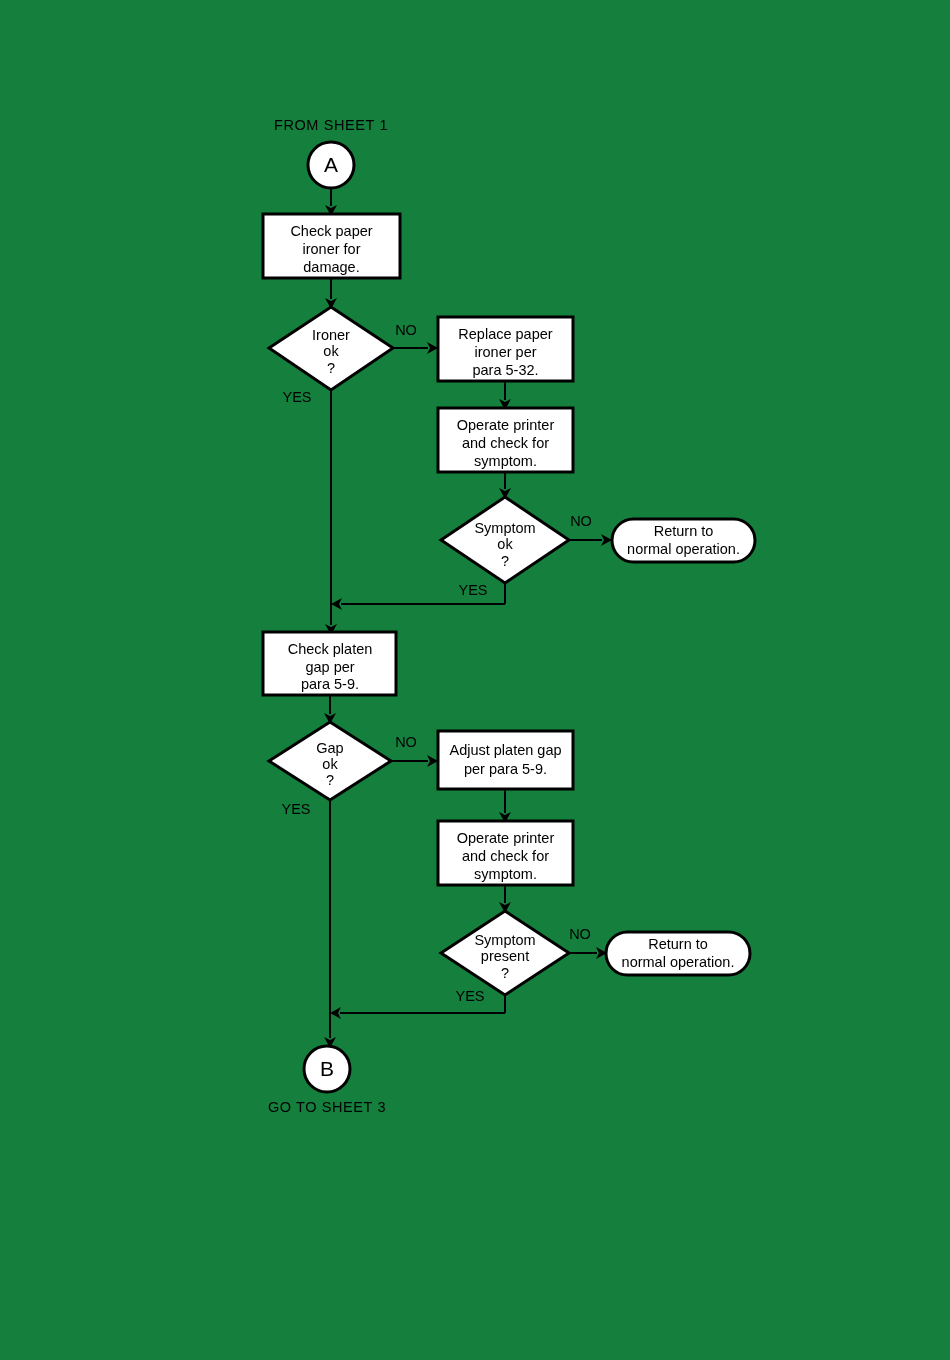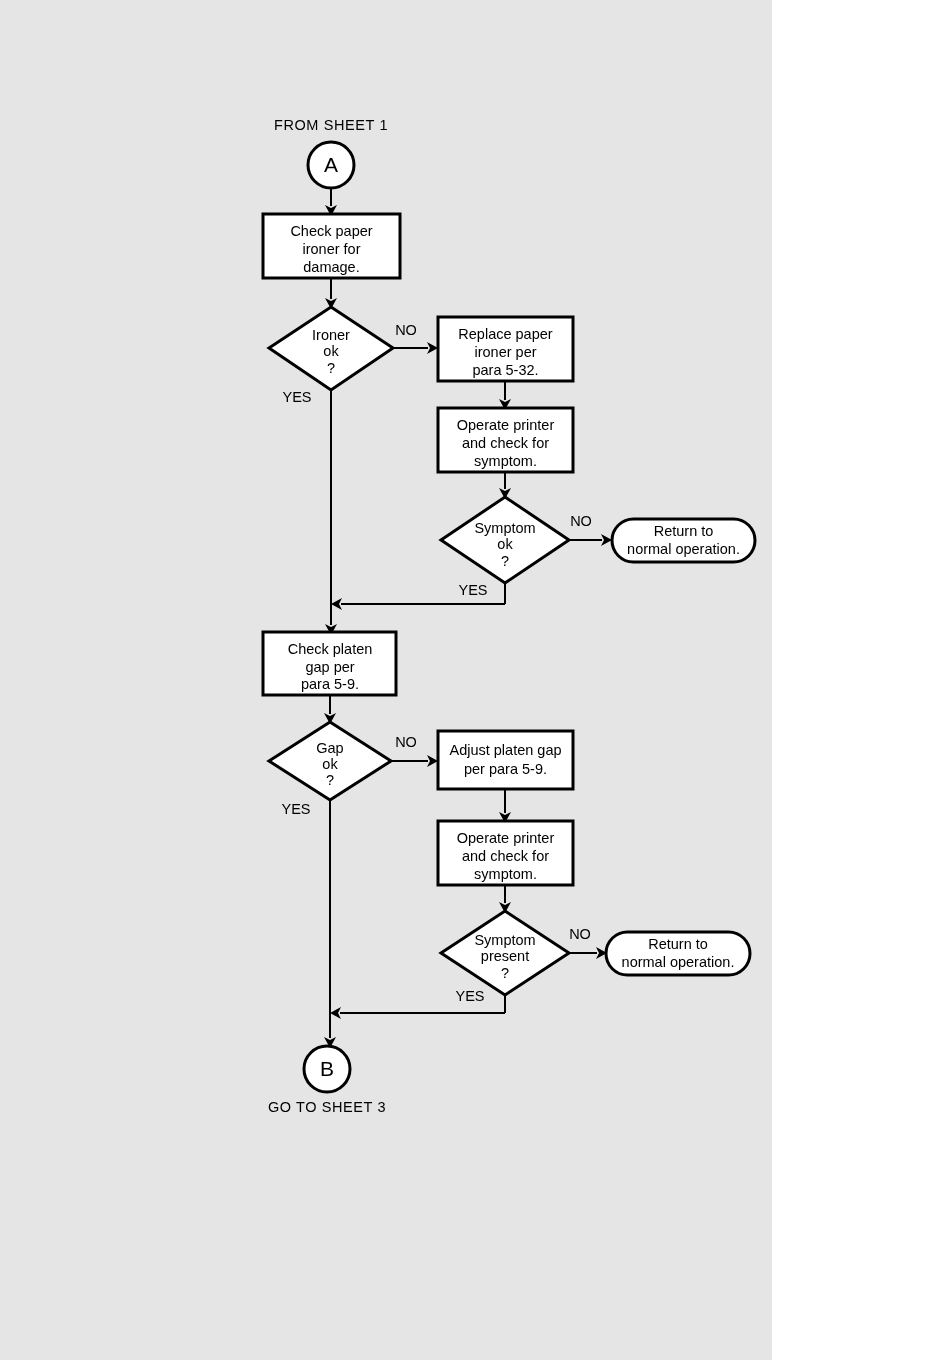--- a/index.html
+++ b/index.html
@@ -2,23 +2,23 @@
 <html><head>
 <meta charset="utf-8">
 <style>
   html, body {
     margin: 0;
     padding: 0;
     background: #ffffff;
   }
   #page {
     position: relative;
-    width: 772px;
+    width: 950px;
     height: 1360px;
-    background: #e5e5e5;
+    background: #15803d;
     overflow: hidden;
     font-family: "Liberation Sans", sans-serif;
     color: #000000;
   }
   #flow-svg {
     position: absolute;
     left: 0;
     top: 0;
     width: 950px;
     height: 1360px;

